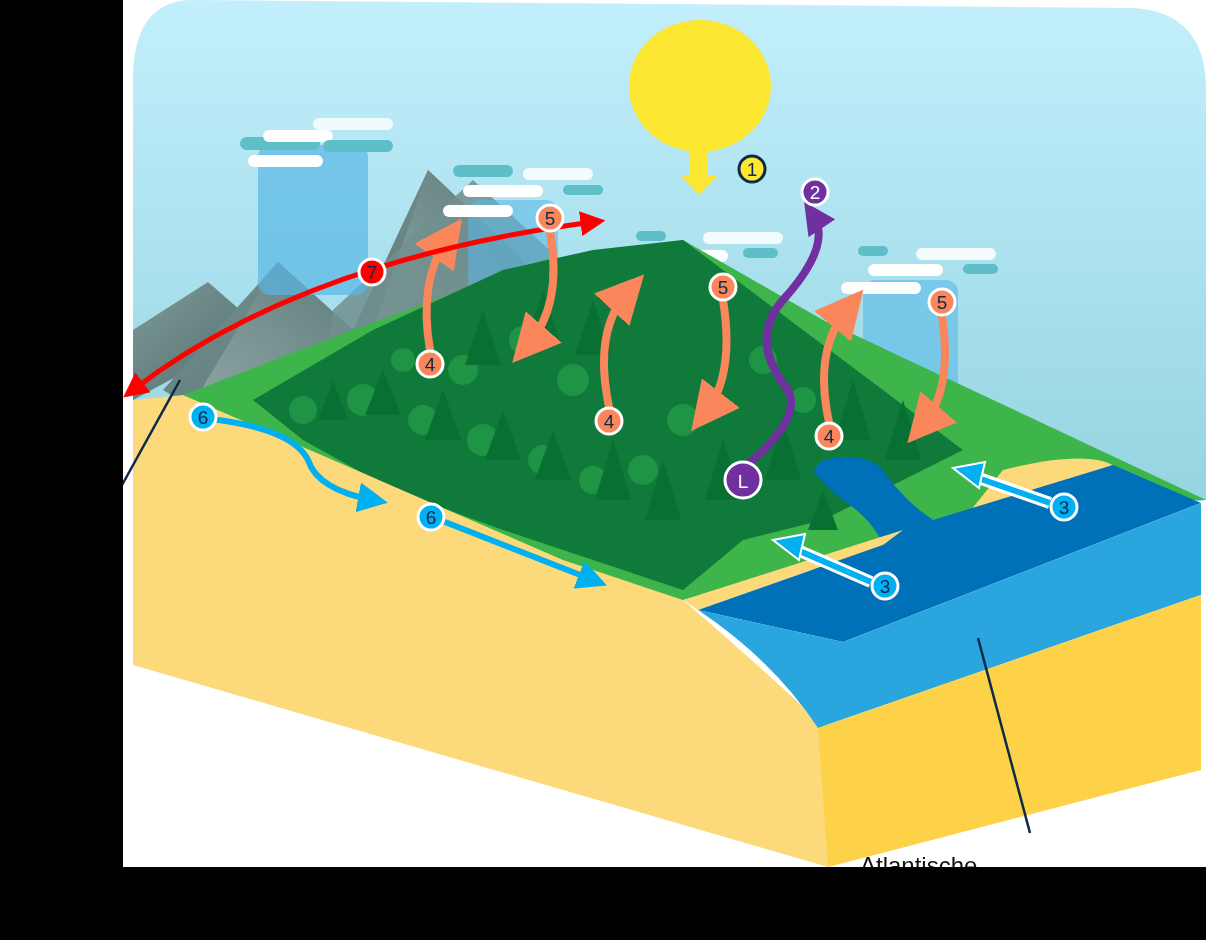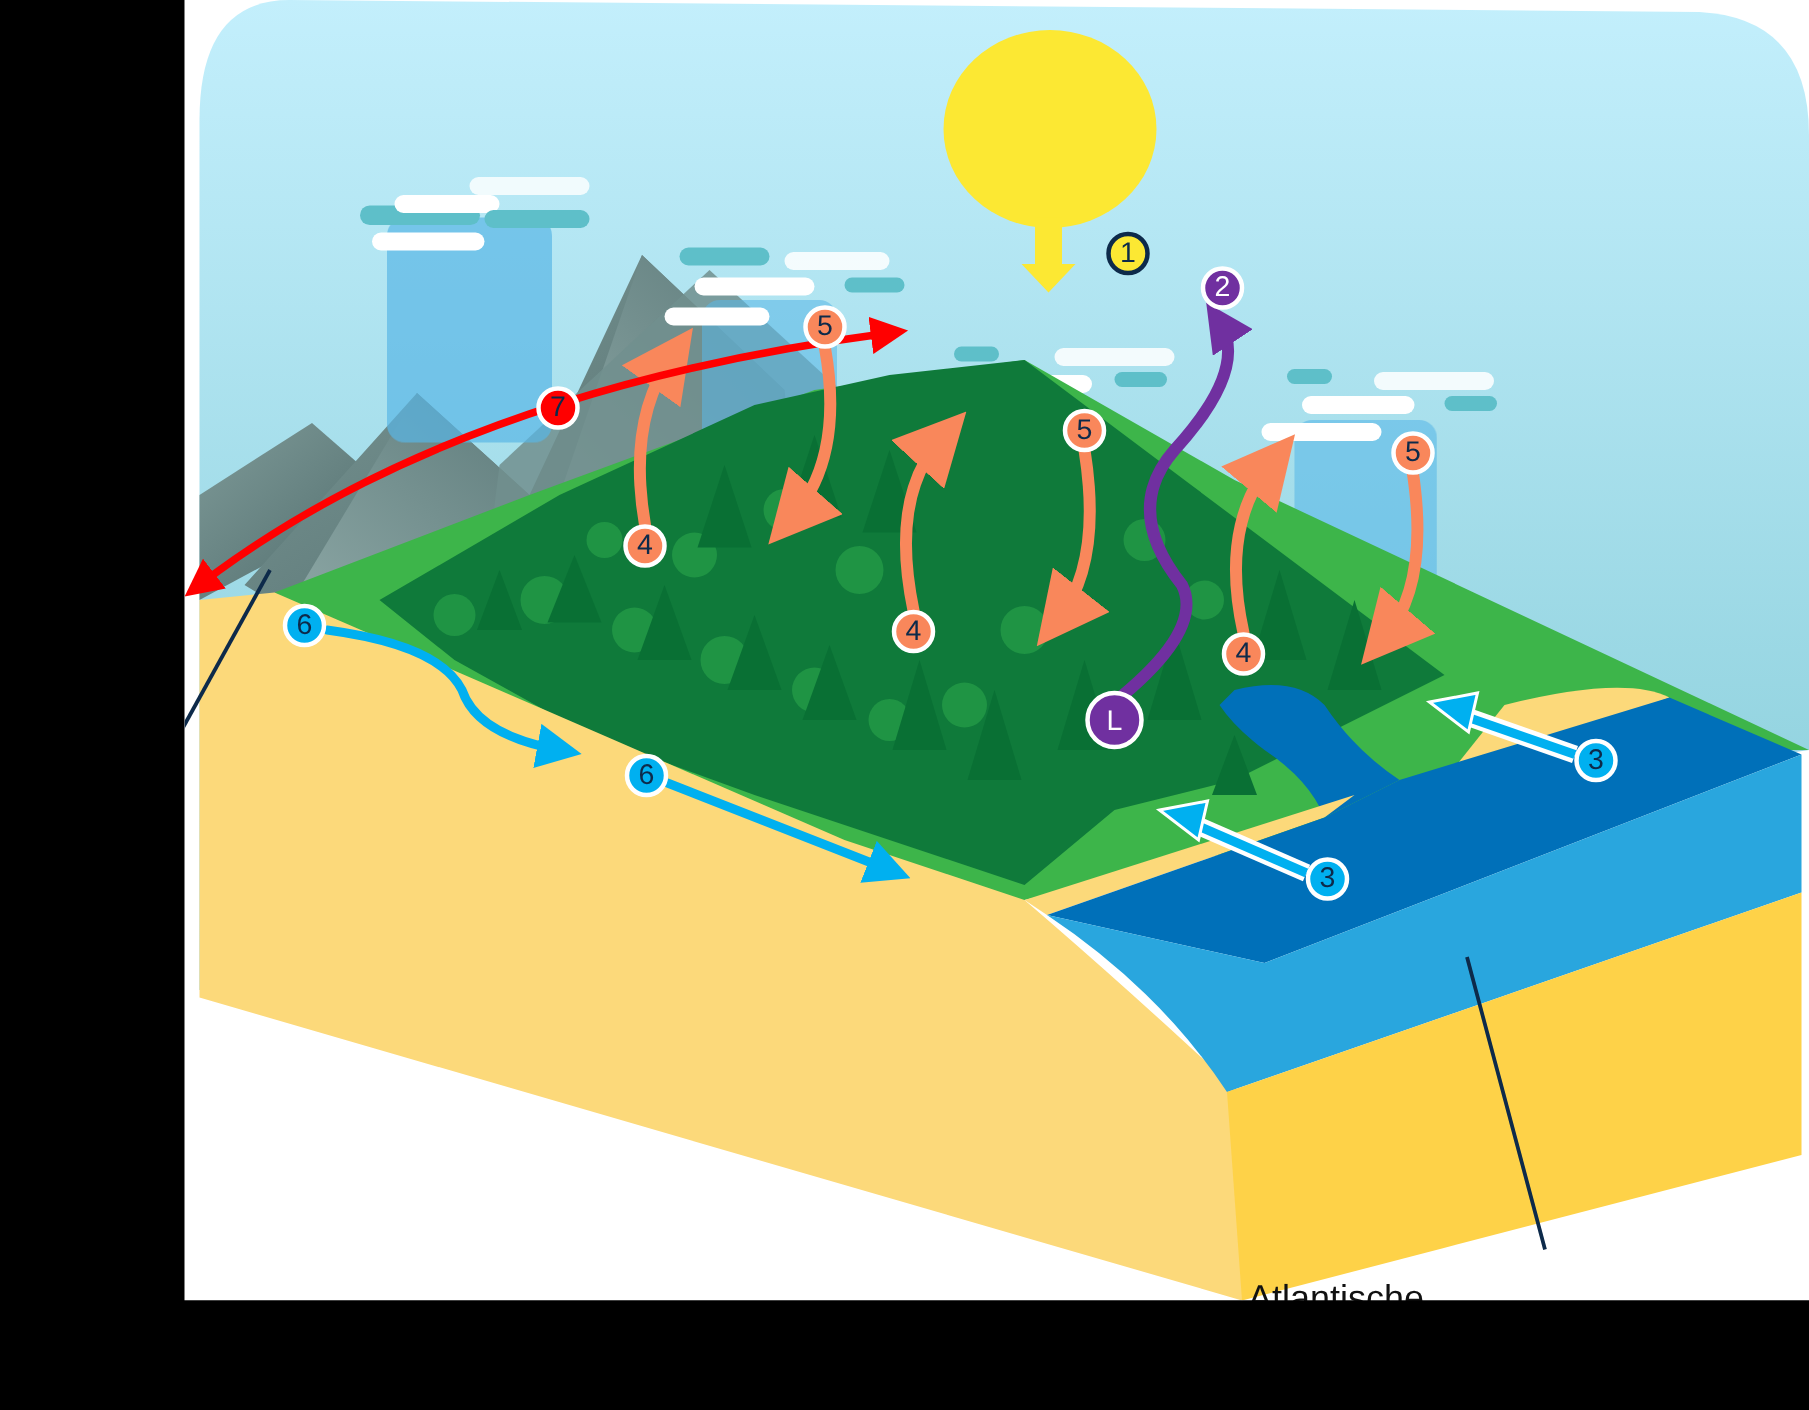--- a/index.html
+++ b/index.html
@@ -1,20 +1,20 @@
 <!DOCTYPE html>
 <html><head>
   <meta charset="utf-8">
   <style>
     html, body { margin: 0; padding: 0; background: #000; }
     body { width: 1206px; height: 940px; position: relative; overflow: hidden; font-family: "Liberation Sans", sans-serif; }
     #canvas { position: absolute; left: 123px; top: 0; width: 1083px; height: 867px; background: #ffffff; overflow: hidden; }
     svg { position: absolute; left: 0; top: 0; }
     .badge text { font-family: "Liberation Sans", sans-serif; font-size: 19px; text-anchor: middle; dominant-baseline: central; }
-    #ocean-label { position: absolute; left: 832px; top: 852px; font-size: 24px; color: #111; white-space: nowrap; font-family: "Liberation Sans", sans-serif; }
+    #ocean-label { position: absolute; left: 860px; top: 852px; font-size: 24px; color: #111; white-space: nowrap; font-family: "Liberation Sans", sans-serif; }
     #bottom-bar { position: absolute; left: 0; top: 867px; width: 1206px; height: 73px; background: #000; }
     #left-bar { position: absolute; left: 0; top: 0; width: 123px; height: 940px; background: #000; }
   </style>
 </head>
 <body>
 
 <div id="left-bar"></div>
 
 <div id="canvas">
   <svg width="1083" height="867" viewBox="0 0 1083 867">

